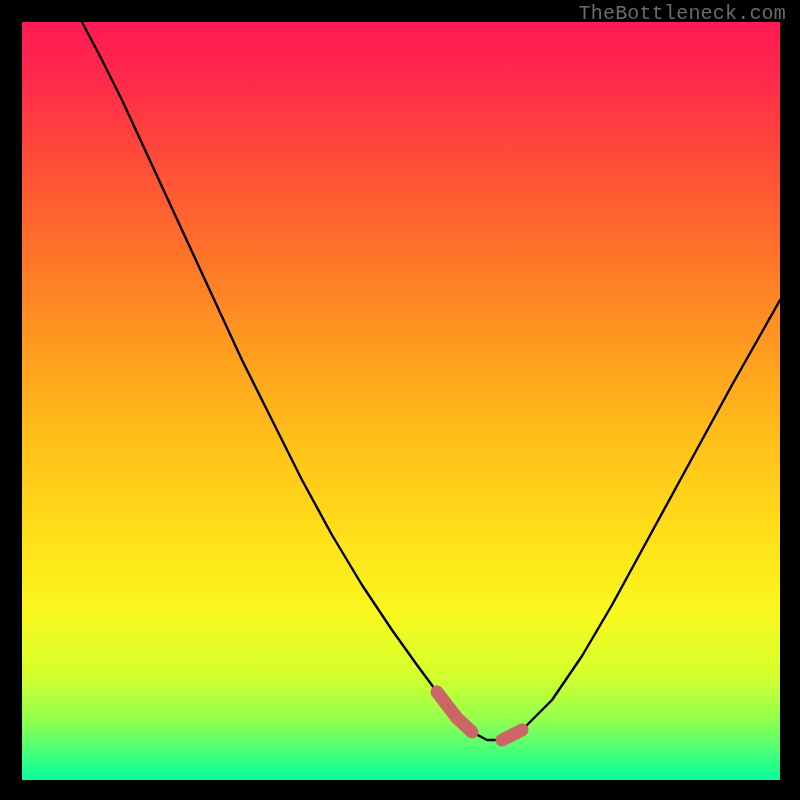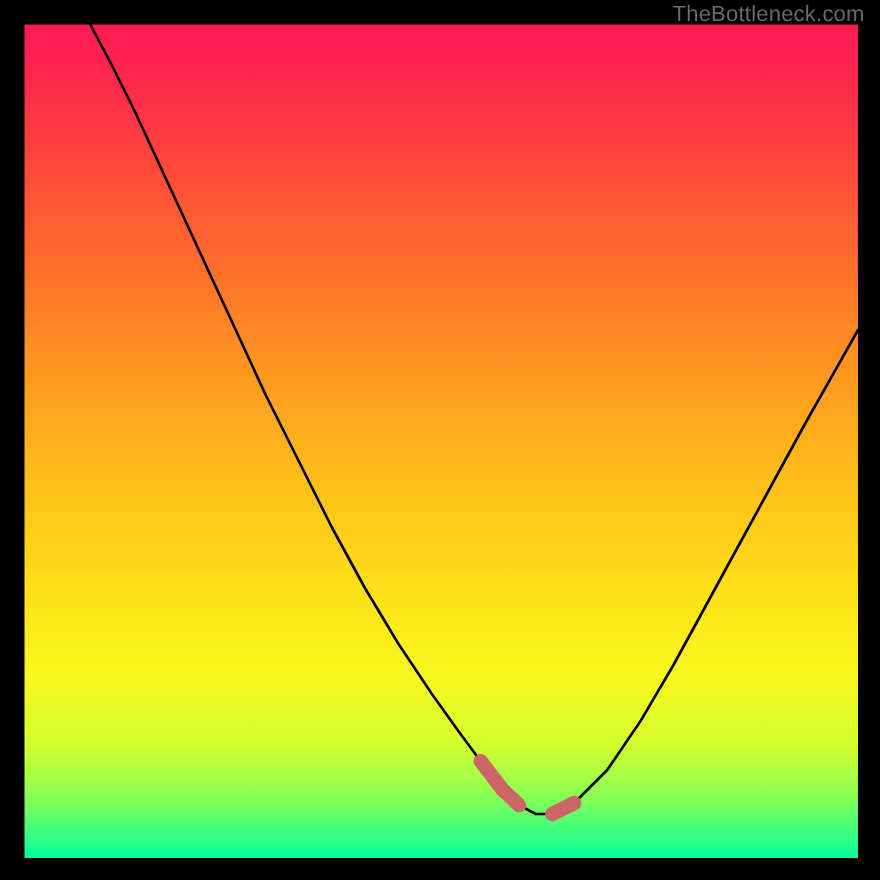--- a/index.html
+++ b/index.html
@@ -16,21 +16,21 @@
     top: 22px;
     width: 758px;
     height: 758px;
     overflow: hidden;
   }
   .watermark {
     position: absolute;
     top: 2px;
     right: 14px;
     color: #6b6b6b;
-    font-family: Liberation Sans, sans-serif;
+    font-family: Liberation Mono, monospace;
     font-size: 20px;
     font-weight: 500;
     letter-spacing: 0.2px;
   }
   svg {
     display: block;
   }
 </style>
 </head>
 <body>

